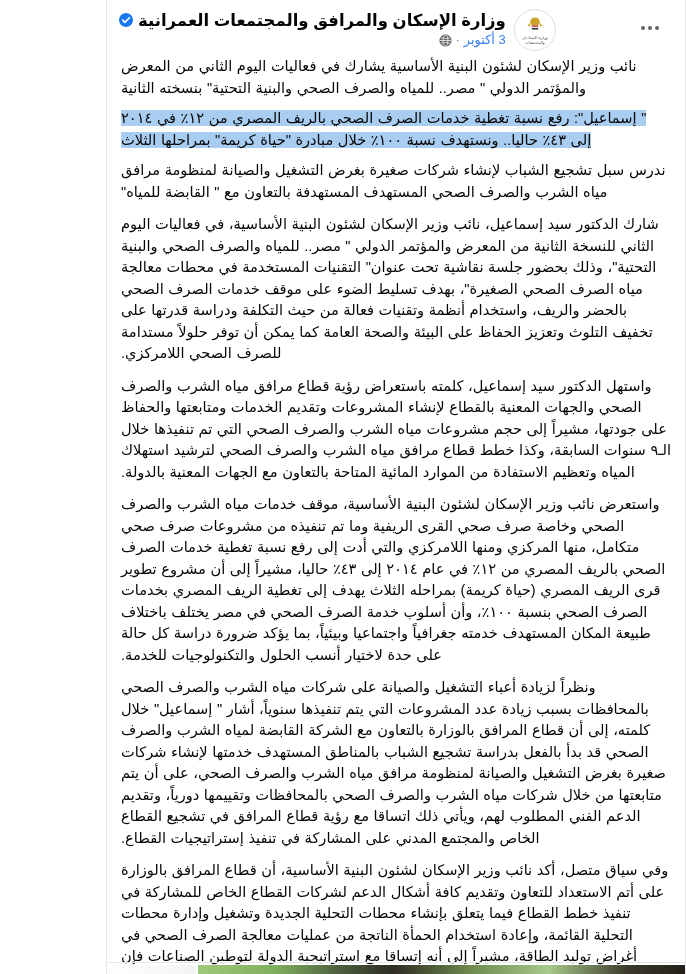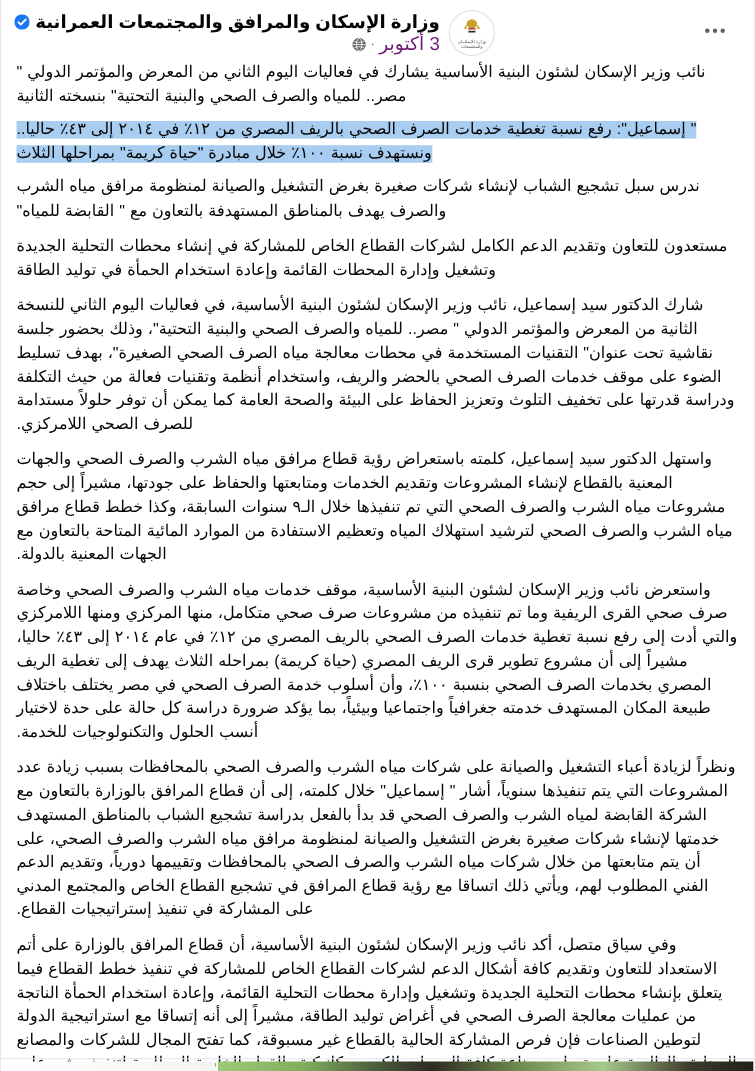--- a/index.html
+++ b/index.html
@@ -4,21 +4,21 @@
 <title>Facebook Post</title>
 <style>
   * { box-sizing: border-box; }
   html, body {
     margin: 0;
     padding: 0;
     background: #ffffff;
     font-family: "Liberation Sans", "DejaVu Sans", sans-serif;
   }
   .page {
-    width: 686px;
+    width: 580px;
     height: 974px;
     position: relative;
     background: #ffffff;
     overflow: hidden;
     border-left: 1px solid #e8e8e8;
     border-right: 1px solid #e8e8e8;
   }
   
   .post-header {
     display: flex;
@@ -74,22 +74,22 @@
     display: block;
   }
   .meta-row {
     display: flex;
     flex-direction: row;
     align-items: center;
     gap: 4px;
     margin-top: 2px;
   }
   .post-date {
-    font-size: 17px;
-    color: #701a75;
+    font-size: 13px;
+    color: #3b82f6;
     line-height: 16px;
     direction: rtl;
   }
   .meta-dot {
     font-size: 12px;
     color: #65676b;
     line-height: 16px;
   }
   .globe-icon {
     width: 13px;
@@ -211,22 +211,21 @@
         <span></span>
           <span></span>
           <span></span>
       </span>
     </div>
   </div>
 
   <div class="post-body">
     <p class="para tight"><span>نائب وزير الإسكان لشئون البنية الأساسية يشارك في فعاليات اليوم الثاني من المعرض والمؤتمر الدولي " مصر.. للمياه والصرف الصحي والبنية التحتية" بنسخته الثانية</span></p>
     <p class="para tight"><span class="hl">" إسماعيل": رفع نسبة تغطية خدمات الصرف الصحي بالريف المصري من ١٢٪ في ٢٠١٤ إلى ٤٣٪ حاليا.. ونستهدف نسبة ١٠٠٪ خلال مبادرة "حياة كريمة" بمراحلها الثلاث</span></p>
-    <p class="para"><span>ندرس سبل تشجيع الشباب لإنشاء شركات صغيرة بغرض التشغيل والصيانة لمنظومة مرافق مياه الشرب والصرف يهدف بالمناطق المستهدفة بالتعاون مع " القابضة للمياه"</span></p>
-    <p class="para"><span>مستعدون للتعاون وتقديم الدعم الكامل لشركات القطاع الخاص للمشاركة في إنشاء محطات التحلية الجديدة وتشغيل وإدارة المحطات القائمة وإعادة استخدام الحمأة في توليد الطاقة</span></p>
+    <p class="para"><span>ندرس سبل تشجيع الشباب لإنشاء شركات صغيرة بغرض التشغيل والصيانة لمنظومة مرافق مياه الشرب والصرف الصحي المستهدف المستهدفة بالتعاون مع " القابضة للمياه"</span></p>
     <p class="para"><span>شارك الدكتور سيد إسماعيل، نائب وزير الإسكان لشئون البنية الأساسية، في فعاليات اليوم الثاني للنسخة الثانية من المعرض والمؤتمر الدولي " مصر.. للمياه والصرف الصحي والبنية التحتية"، وذلك بحضور جلسة نقاشية تحت عنوان" التقنيات المستخدمة في محطات معالجة مياه الصرف الصحي الصغيرة"، بهدف تسليط الضوء على موقف خدمات الصرف الصحي بالحضر والريف، واستخدام أنظمة وتقنيات فعالة من حيث التكلفة ودراسة قدرتها على تخفيف التلوث وتعزيز الحفاظ على البيئة والصحة العامة كما يمكن أن توفر حلولاً مستدامة للصرف الصحي اللامركزي.</span></p>
     <p class="para"><span>واستهل الدكتور سيد إسماعيل، كلمته باستعراض رؤية قطاع مرافق مياه الشرب والصرف الصحي والجهات المعنية بالقطاع لإنشاء المشروعات وتقديم الخدمات ومتابعتها والحفاظ على جودتها، مشيراً إلى حجم مشروعات مياه الشرب والصرف الصحي التي تم تنفيذها خلال الـ٩ سنوات السابقة، وكذا خطط قطاع مرافق مياه الشرب والصرف الصحي لترشيد استهلاك المياه وتعظيم الاستفادة من الموارد المائية المتاحة بالتعاون مع الجهات المعنية بالدولة.</span></p>
     <p class="para"><span>واستعرض نائب وزير الإسكان لشئون البنية الأساسية، موقف خدمات مياه الشرب والصرف الصحي وخاصة صرف صحي القرى الريفية وما تم تنفيذه من مشروعات صرف صحي متكامل، منها المركزي ومنها اللامركزي والتي أدت إلى رفع نسبة تغطية خدمات الصرف الصحي بالريف المصري من ١٢٪ في عام ٢٠١٤ إلى ٤٣٪ حاليا، مشيراً إلى أن مشروع تطوير قرى الريف المصري (حياة كريمة) بمراحله الثلاث يهدف إلى تغطية الريف المصري بخدمات الصرف الصحي بنسبة ١٠٠٪، وأن أسلوب خدمة الصرف الصحي في مصر يختلف باختلاف طبيعة المكان المستهدف خدمته جغرافياً واجتماعيا وبيئياً، بما يؤكد ضرورة دراسة كل حالة على حدة لاختيار أنسب الحلول والتكنولوجيات للخدمة.</span></p>
     <p class="para"><span>ونظراً لزيادة أعباء التشغيل والصيانة على شركات مياه الشرب والصرف الصحي بالمحافظات بسبب زيادة عدد المشروعات التي يتم تنفيذها سنوياً، أشار " إسماعيل" خلال كلمته، إلى أن قطاع المرافق بالوزارة بالتعاون مع الشركة القابضة لمياه الشرب والصرف الصحي قد بدأ بالفعل بدراسة تشجيع الشباب بالمناطق المستهدف خدمتها لإنشاء شركات صغيرة بغرض التشغيل والصيانة لمنظومة مرافق مياه الشرب والصرف الصحي، على أن يتم متابعتها من خلال شركات مياه الشرب والصرف الصحي بالمحافظات وتقييمها دورياً، وتقديم الدعم الفني المطلوب لهم، ويأتي ذلك اتساقا مع رؤية قطاع المرافق في تشجيع القطاع الخاص والمجتمع المدني على المشاركة في تنفيذ إستراتيجيات القطاع.</span></p>
     <p class="para"><span>وفي سياق متصل، أكد نائب وزير الإسكان لشئون البنية الأساسية، أن قطاع المرافق بالوزارة على أتم الاستعداد للتعاون وتقديم كافة أشكال الدعم لشركات القطاع الخاص للمشاركة في تنفيذ خطط القطاع فيما يتعلق بإنشاء محطات التحلية الجديدة وتشغيل وإدارة محطات التحلية القائمة، وإعادة استخدام الحمأة الناتجة من عمليات معالجة الصرف الصحي في أغراض توليد الطاقة، مشيراً إلى أنه إتساقا مع استراتيجية الدولة لتوطين الصناعات فإن فرص المشاركة الحالية بالقطاع غير مسبوقة، كما تفتح المجال للشركات والمصانع المحلية والعالمية على توطين صناعة كافة المهمات الكهروميكانيكية والقطع الخاصة المطلوبة لتنفيذ مشروعات مياه الشرب والصرف الصحي، مؤكدا أن توطين الصناعة يحتاج إلى تضامن وتكاتف جميع الجهات بالدولة.</span></p>
 
   </div>
 
   <div class="photo-strip">
     <div class="photo-tile left"></div>

